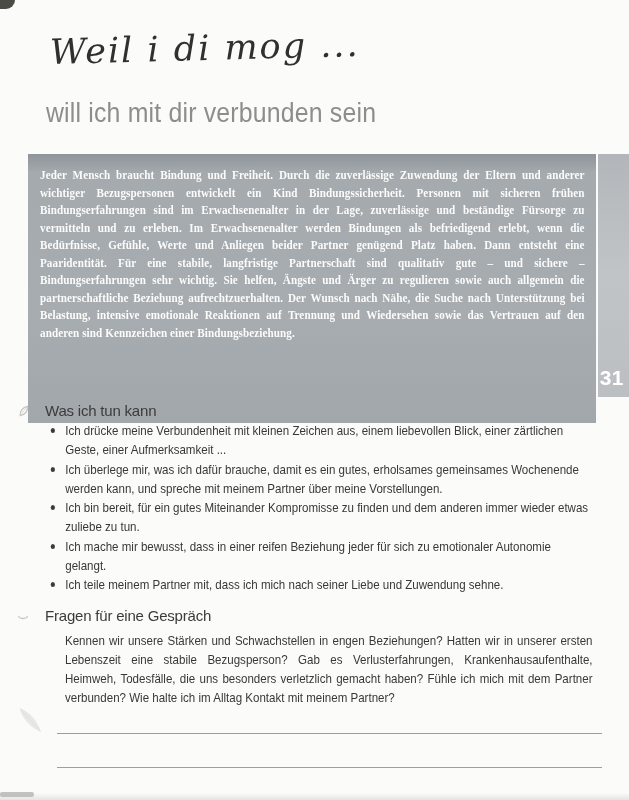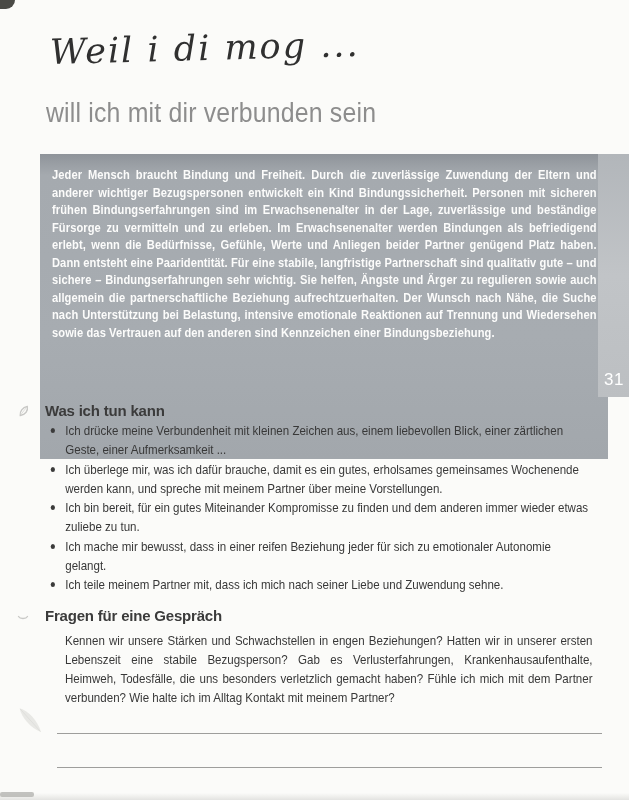--- a/index.html
+++ b/index.html
@@ -45,51 +45,52 @@
     font-size:27px; font-weight:400;
     color:#8d8d8d;
     letter-spacing:0.2px;
     transform:scaleX(0.92); transform-origin:0 0;
     white-space:nowrap;
     margin:0;
   }
 
   
   .intro-box {
-    position:absolute; left:40px; top:154px;
-    width:568px; height:305px;
+    position:absolute; left:28px; top:154px;
+    width:568px; height:269px;
     background:linear-gradient(180deg,#8f949a 0%, #a5aaaf 7%, #a7acb1 60%, #a2a7ac 100%);
+    font-family:Liberation Serif, serif;
   }
   .intro-text {
     position:absolute; left:12px; top:12px;
     width:637px;
     transform:scaleX(0.855); transform-origin:0 0;
     color:#fcfcfb;
     font-weight:700;
     font-size:13px;
     line-height:17.5px;
     text-align:justify;
     letter-spacing:0.1px;
     margin:0;
   }
   .edge-strip {
     position:absolute; left:598px; top:154px;
     width:31px; height:243px;
     background:linear-gradient(180deg,#b2b6ba 0%, #c1c4c7 50%, #bcbfc2 100%);
   }
   .page-number {
     position:absolute; right:5px; bottom:7px;
-    color:#ffffff; font-weight:400; font-size:17px;
+    color:#ffffff; font-weight:700; font-size:21px;
     letter-spacing:0.5px;
   }
 
   
   .section-heading {
     position:absolute; left:45px;
-    font-size:15px; font-weight:700; color:#3b3b3b;
+    font-size:15px; font-weight:400; color:#3b3b3b;
     letter-spacing:-0.2px; margin:0;
     white-space:nowrap;
   }
   .h-actions   { top:402px; }
   .h-questions { top:607px; }
   .mini-icon { position:absolute; width:14px; height:14px; }
   .mi-actions   { left:17px; top:404px; }
   .mi-questions { left:16px; top:610px; }
 
   

